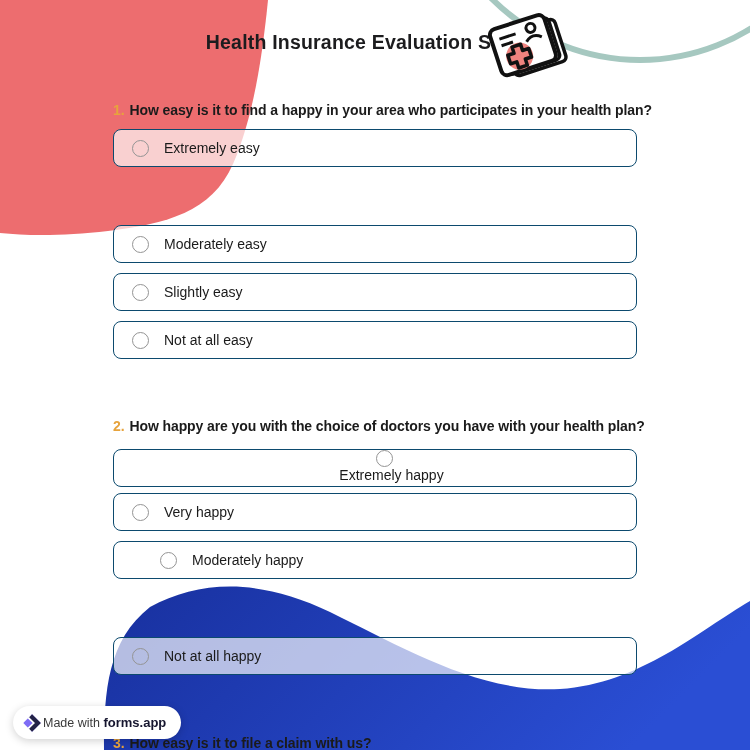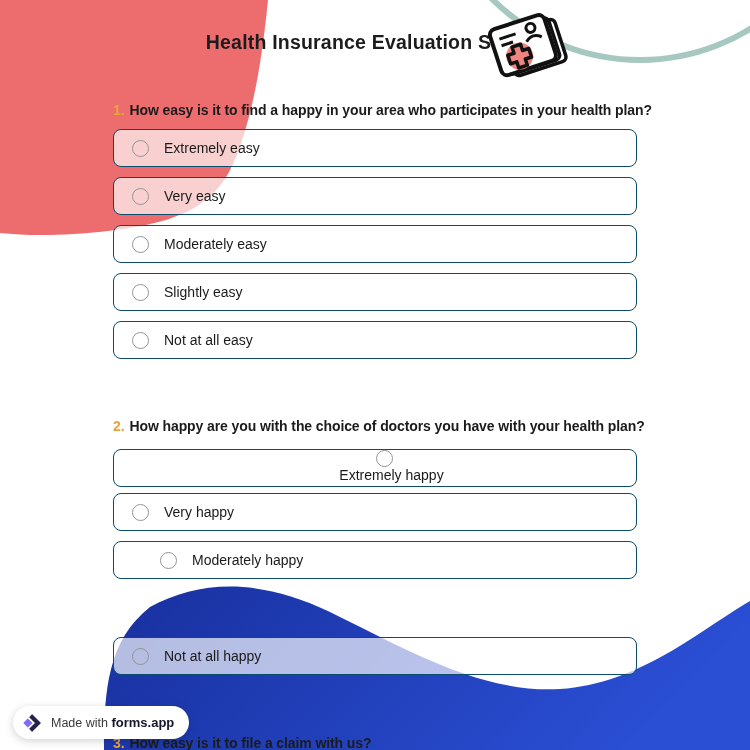--- a/index.html
+++ b/index.html
@@ -23,21 +23,21 @@
     border:1px solid #0c4a6e;border-radius:8px;background:rgba(255,255,255,0.68);
     display:flex;align-items:center;padding-left:18px;z-index:1;cursor:pointer;
   }
   .radio{
     width:17px;height:17px;border:1.5px solid #949494;border-radius:50%;
     box-sizing:border-box;background:transparent;flex:0 0 auto;
   }
   .opt-label{margin-left:15px;font-size:14px;color:#1a1a1a;}
   .badge{
     position:absolute;left:13px;top:706px;height:33px;border-radius:17px;background:#fff;
-    display:flex;align-items:center;gap:8px;padding:0 15px 0 8px;z-index:4;
+    display:flex;align-items:center;padding:0 15px 0 8px;z-index:4;
     box-shadow:0 2px 8px rgba(0,0,0,.18);cursor:pointer;
   }
   .badge-text{font-size:12.5px;color:#3a3a3a;white-space:nowrap;}
   .badge-text b{color:#15152e;font-size:13px;}
   
   .q1l{top:102px;} .q2l{top:418px;} .q3l{top:735px;}
   .o10{top:129px;} .o11{top:177px;} .o12{top:225px;} .o13{top:273px;} .o14{top:321px;}
   .o20{top:449px;flex-direction:column;} .o21{top:493px;} .o22{top:541px;padding-left:46px;} .o23{top:589px;} .o24{top:637px;}
 </style>
 </head>
@@ -72,24 +72,20 @@
       <path d="M35.5,41.5 h9 v6.5 h6.5 v9 h-6.5 v6.5 h-9 v-6.5 h-6.5 v-9 h6.5 Z" fill="#F0837E" stroke="#111" stroke-width="3.5" stroke-linejoin="round"></path>
     </g>
   </svg>
 
   <div class="q-label q1l">
     <span class="q-num">1.</span><span>How easy is it to find a happy in your area who participates in your health plan?</span>
   </div>
   <div class="opt o10">
     <span class="radio"></span>
     <span class="opt-label">Extremely easy</span>
-  </div>
-  <div class="opt o11">
-    <span class="radio"></span>
-    <span class="opt-label">Very easy</span>
   </div>
   <div class="opt o12">
     <span class="radio"></span>
     <span class="opt-label">Moderately easy</span>
   </div>
   <div class="opt o13">
     <span class="radio"></span>
     <span class="opt-label">Slightly easy</span>
   </div>
   <div class="opt o14">

